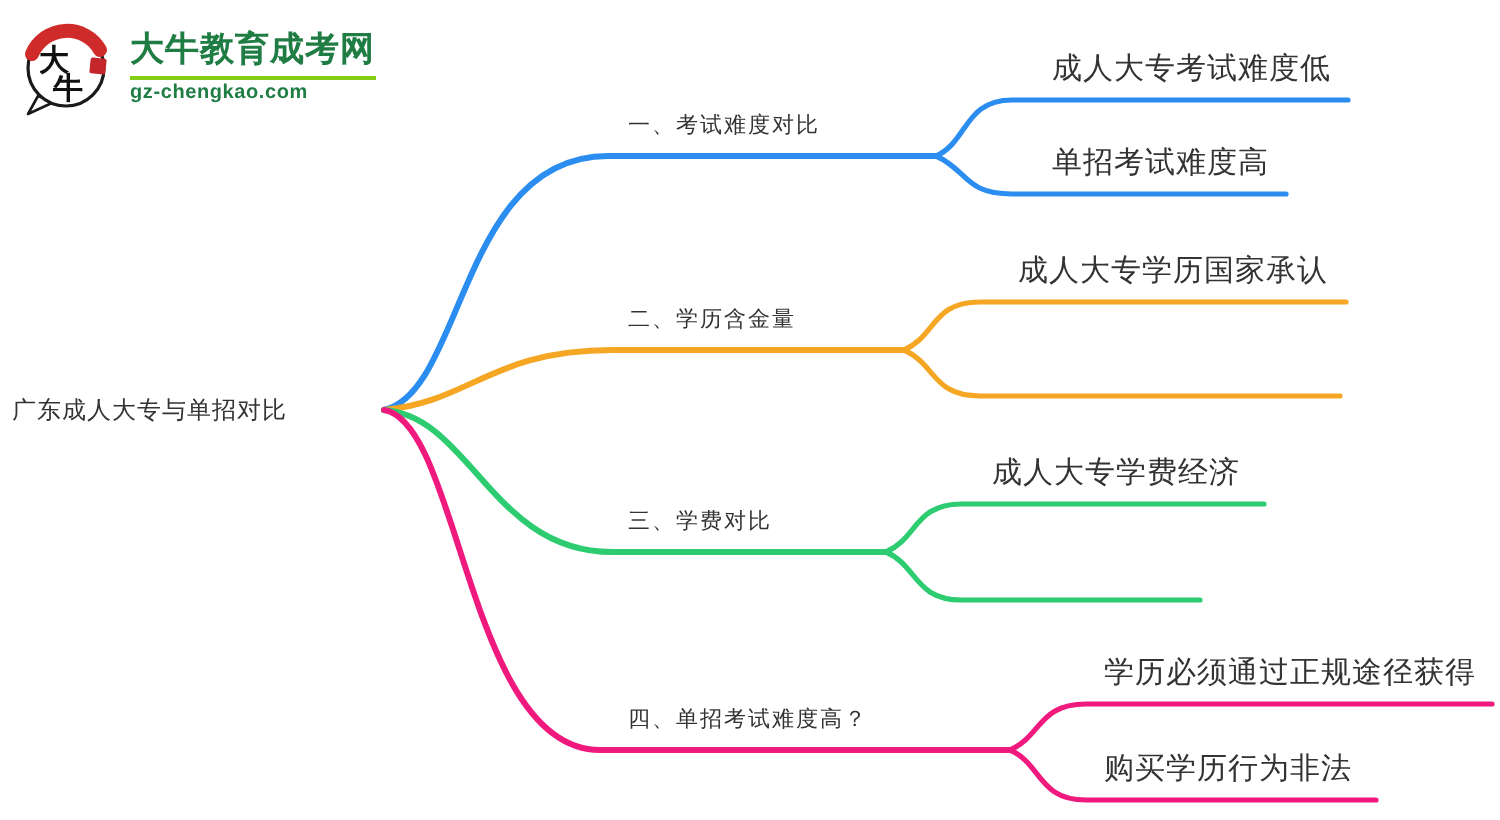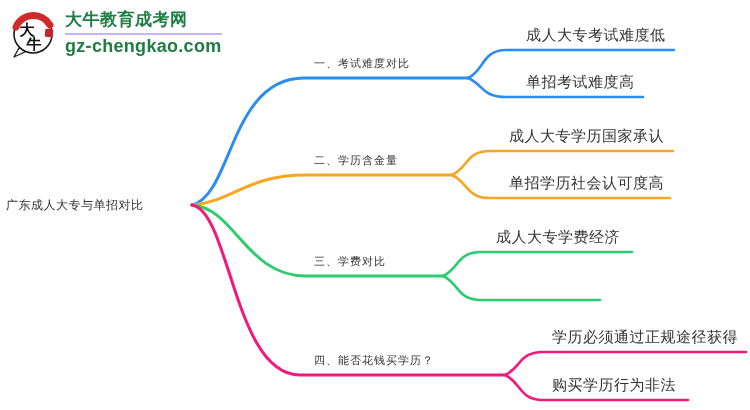--- a/index.html
+++ b/index.html
@@ -28,24 +28,24 @@
   
   .logo {
     position: absolute; left: 10px; top: 6px;
     display: flex; align-items: center; gap: 7px;
   }
   .logo-text { display: flex; flex-direction: column; }
   .logo-site {
     font-size: 17px; font-weight: bold;
     letter-spacing: 0.5px;
     padding-bottom: 2px;
-    border-bottom: 2px solid #c4b5fd;
+    border-bottom: 2px solid #84cc16;
   }
   .logo-domain {
-    font-size: 18px; font-weight: bold;
+    font-size: 10px; font-weight: bold;
     letter-spacing: 0.3px;
     padding-top: 1px;
   }
 </style>
 </head>
 <body>
 
 <div id="canvas">
 
   <svg class="lines" viewBox="0 0 750 410" fill="none">
@@ -83,22 +83,21 @@
   </div>
 
   <div class="node root-label" style="left:6px; top:193px;">广东成人大专与单招对比</div>
 
   <div class="node branch-label" style="left:314px; top:51px;">一、考试难度对比</div>
   <div class="node child-label" style="left:526px; top:24px;">成人大专考试难度低</div>
   <div class="node child-label" style="left:526px; top:71px;">单招考试难度高</div>
 
   <div class="node branch-label" style="left:314px; top:148px;">二、学历含金量</div>
   <div class="node child-label" style="left:509px; top:125px;">成人大专学历国家承认</div>
-  <div class="node child-label" style="left:509px; top:172px;">单招学历社会认可度高</div>
 
   <div class="node branch-label" style="left:314px; top:249px;">三、学费对比</div>
   <div class="node child-label" style="left:496px; top:226px;text-align:right;">成人大专学费经济</div>
 
-  <div class="node branch-label" style="left:314px; top:348px;">四、能否花钱买学历？</div>
+  <div class="node branch-label" style="left:314px; top:348px;">四、单招考试难度高？</div>
   <div class="node child-label" style="left:552px; top:326px;">学历必须通过正规途径获得</div>
   <div class="node child-label" style="left:552px; top:374px;">购买学历行为非法</div>
 
 </div>
 
 </body></html>

